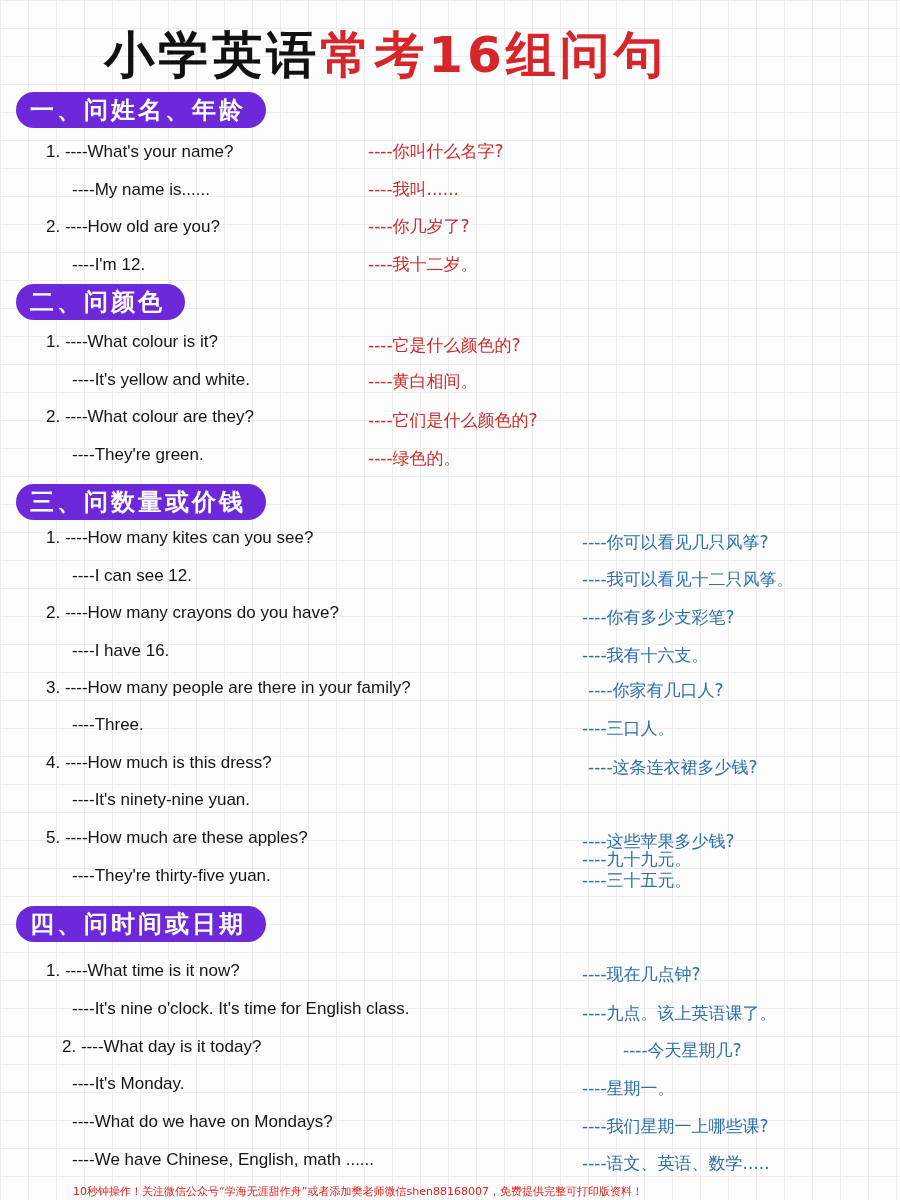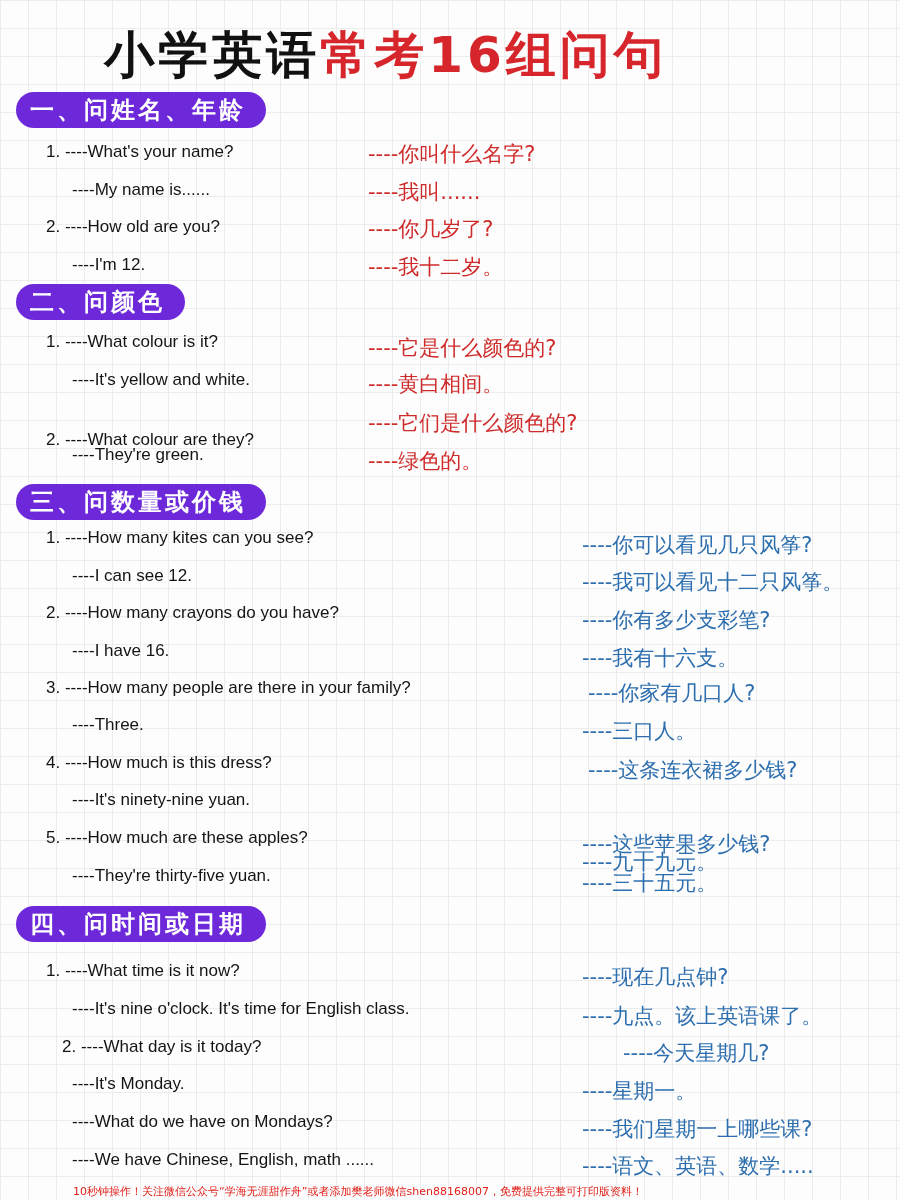--- a/index.html
+++ b/index.html
@@ -19,21 +19,21 @@
   }
   .title .black{color:#111;}
   .title .red{color:#d6262b;}
   .pill{
     position:absolute;left:16px;height:36px;border-radius:18px;
     background:#6d28d9;color:#fff;font-family:"DejaVu Sans",sans-serif;
     font-weight:bold;font-size:24px;line-height:36px;padding:0 20px 0 14px;letter-spacing:3px;
   }
   .line{position:absolute;font-size:17px;white-space:nowrap;}
   .en{color:#141414;}
-  .zh{font-family:"DejaVu Sans",sans-serif;font-size:21px;}
+  .zh{font-family:"DejaVu Sans",sans-serif;font-size:17px;}
   .red-t{color:#cf2a2a;}
   .blue-t{color:#2d6eae;}
   .footer{
     position:absolute;left:0;top:1184px;width:716px;text-align:center;
     font-family:"DejaVu Sans",sans-serif;font-size:11px;color:#e0201a;
   }
 </style>
 </head>
 <body>
 
@@ -49,21 +49,21 @@
 <div class="line en" style="left:46px;top:217px;">2. ----How old are you?</div>
 <div class="line zh red-t" style="left:368px;top:215px;">----你几岁了?</div>
 <div class="line en" style="left:72px;top:255px;">----I'm 12.</div>
 <div class="line zh red-t" style="left:368px;top:253px;">----我十二岁。</div>
 
 <div class="pill" style="top:284px;">二、问颜色</div>
 <div class="line en" style="left:46px;top:332px;">1. ----What colour is it?</div>
 <div class="line zh red-t" style="left:368px;top:334px;">----它是什么颜色的?</div>
 <div class="line en" style="left:72px;top:370px;">----It's yellow and white.</div>
 <div class="line zh red-t" style="left:368px;top:370px;">----黄白相间。</div>
-<div class="line en" style="left:46px;top:430px;">2. ----What colour are they?</div>
+<div class="line en" style="left:46px;top:407px;">2. ----What colour are they?</div>
 <div class="line zh red-t" style="left:368px;top:409px;">----它们是什么颜色的?</div>
 <div class="line en" style="left:72px;top:445px;">----They're green.</div>
 <div class="line zh red-t" style="left:368px;top:447px;">----绿色的。</div>
 
 <div class="pill" style="top:484px;">三、问数量或价钱</div>
 <div class="line en" style="left:46px;top:528px;">1. ----How many kites can you see?</div>
 <div class="line zh blue-t" style="left:582px;top:531px;">----你可以看见几只风筝?</div>
 <div class="line en" style="left:72px;top:566px;">----I can see 12.</div>
 <div class="line zh blue-t" style="left:582px;top:568px;">----我可以看见十二只风筝。</div>
 <div class="line en" style="left:46px;top:603px;">2. ----How many crayons do you have?</div>

